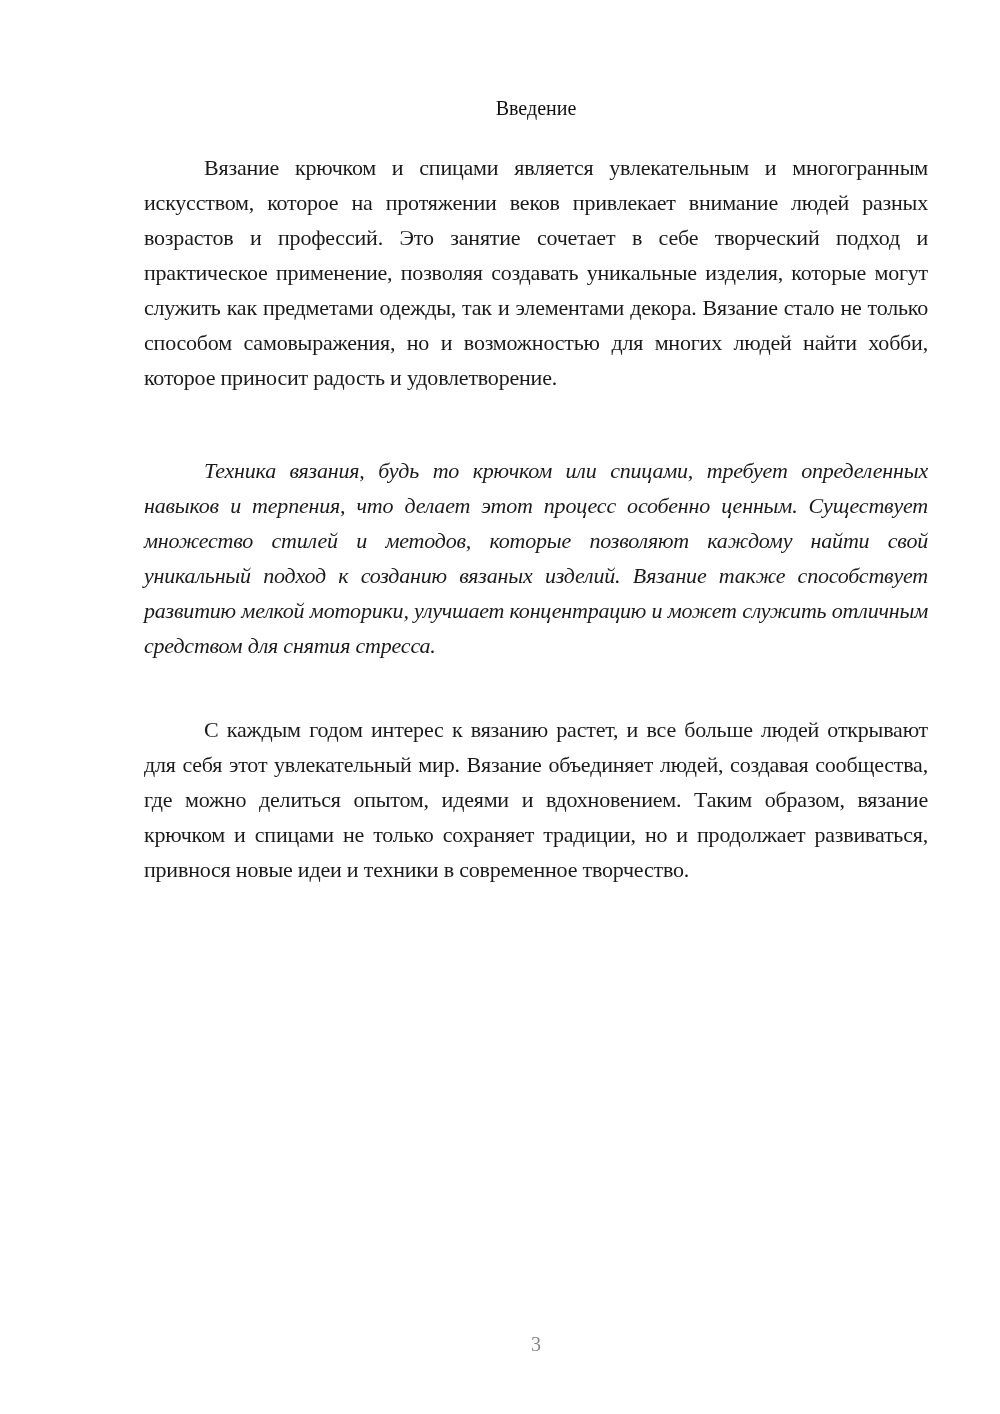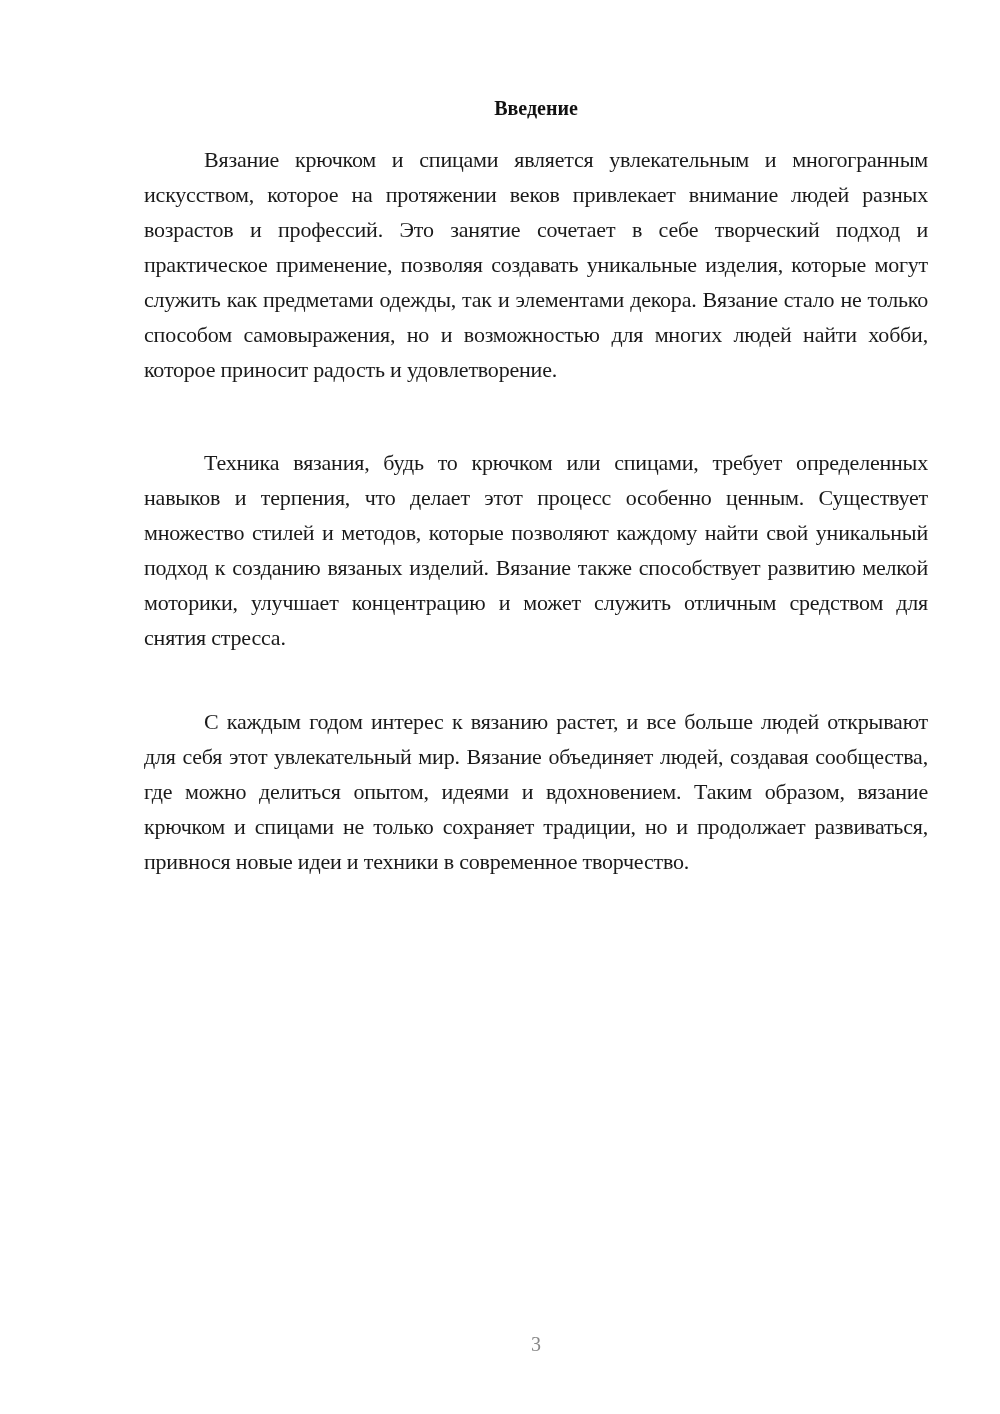--- a/index.html
+++ b/index.html
@@ -5,37 +5,37 @@
   html, body { margin: 0; padding: 0; background: #ffffff; }
   body { width: 1000px; height: 1414px; position: relative; overflow: hidden; }
   .page {
     position: absolute; left: 0; top: 0; width: 1000px; height: 1414px;
     background: #ffffff;
   }
   .title {
     position: absolute; left: 0; width: 1000px; top: 97px;
     text-align: center;
     font-family: "Liberation Serif", serif;
-    font-weight: bold; font-size: 20px; color: #111;
+    font-weight: normal; font-size: 20px; color: #111;
     margin: 0;
     padding-left: 72px; box-sizing: border-box;
   }
   .body-text {
     position: absolute; left: 144px; width: 784px;
     font-family: "Liberation Serif", serif;
     font-size: 22px; line-height: 35px; color: #1a1a1a;
   }
   .para {
-    margin: 0 0 20px 0;
+    margin: 8px 0 20px 0;
     text-align: justify;
     text-indent: 60px;
     letter-spacing: -0.2px;
   }
   .p1 { top: 142px; }
-  .p2 { top: 445px; }
+  .p2 { top: 445px; font-style: italic; }
   .p3 { top: 704px; }
   .page-number {
     position: absolute; left: 0; width: 1000px; top: 1333px;
     text-align: center;
     font-family: "Liberation Serif", serif;
     font-size: 20px; color: #888;
     padding-left: 72px; box-sizing: border-box;
   }
 </style>
 </head>

